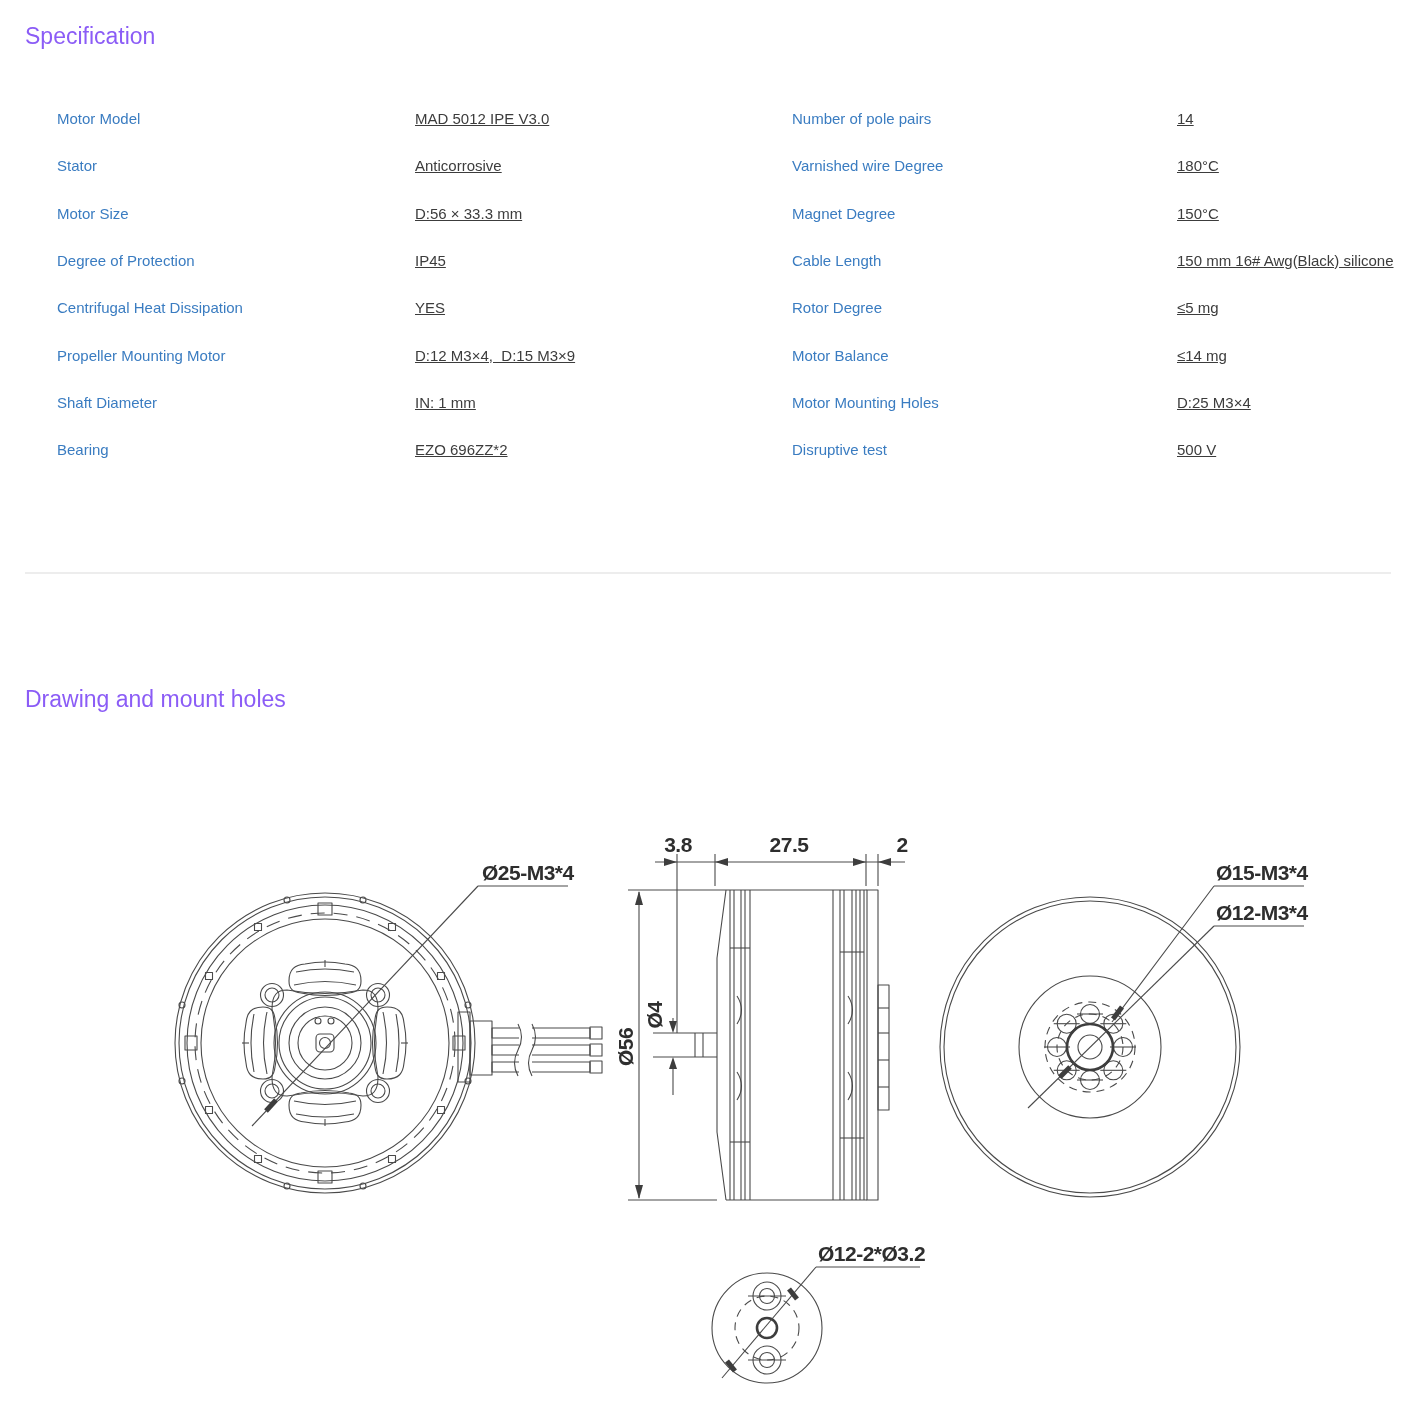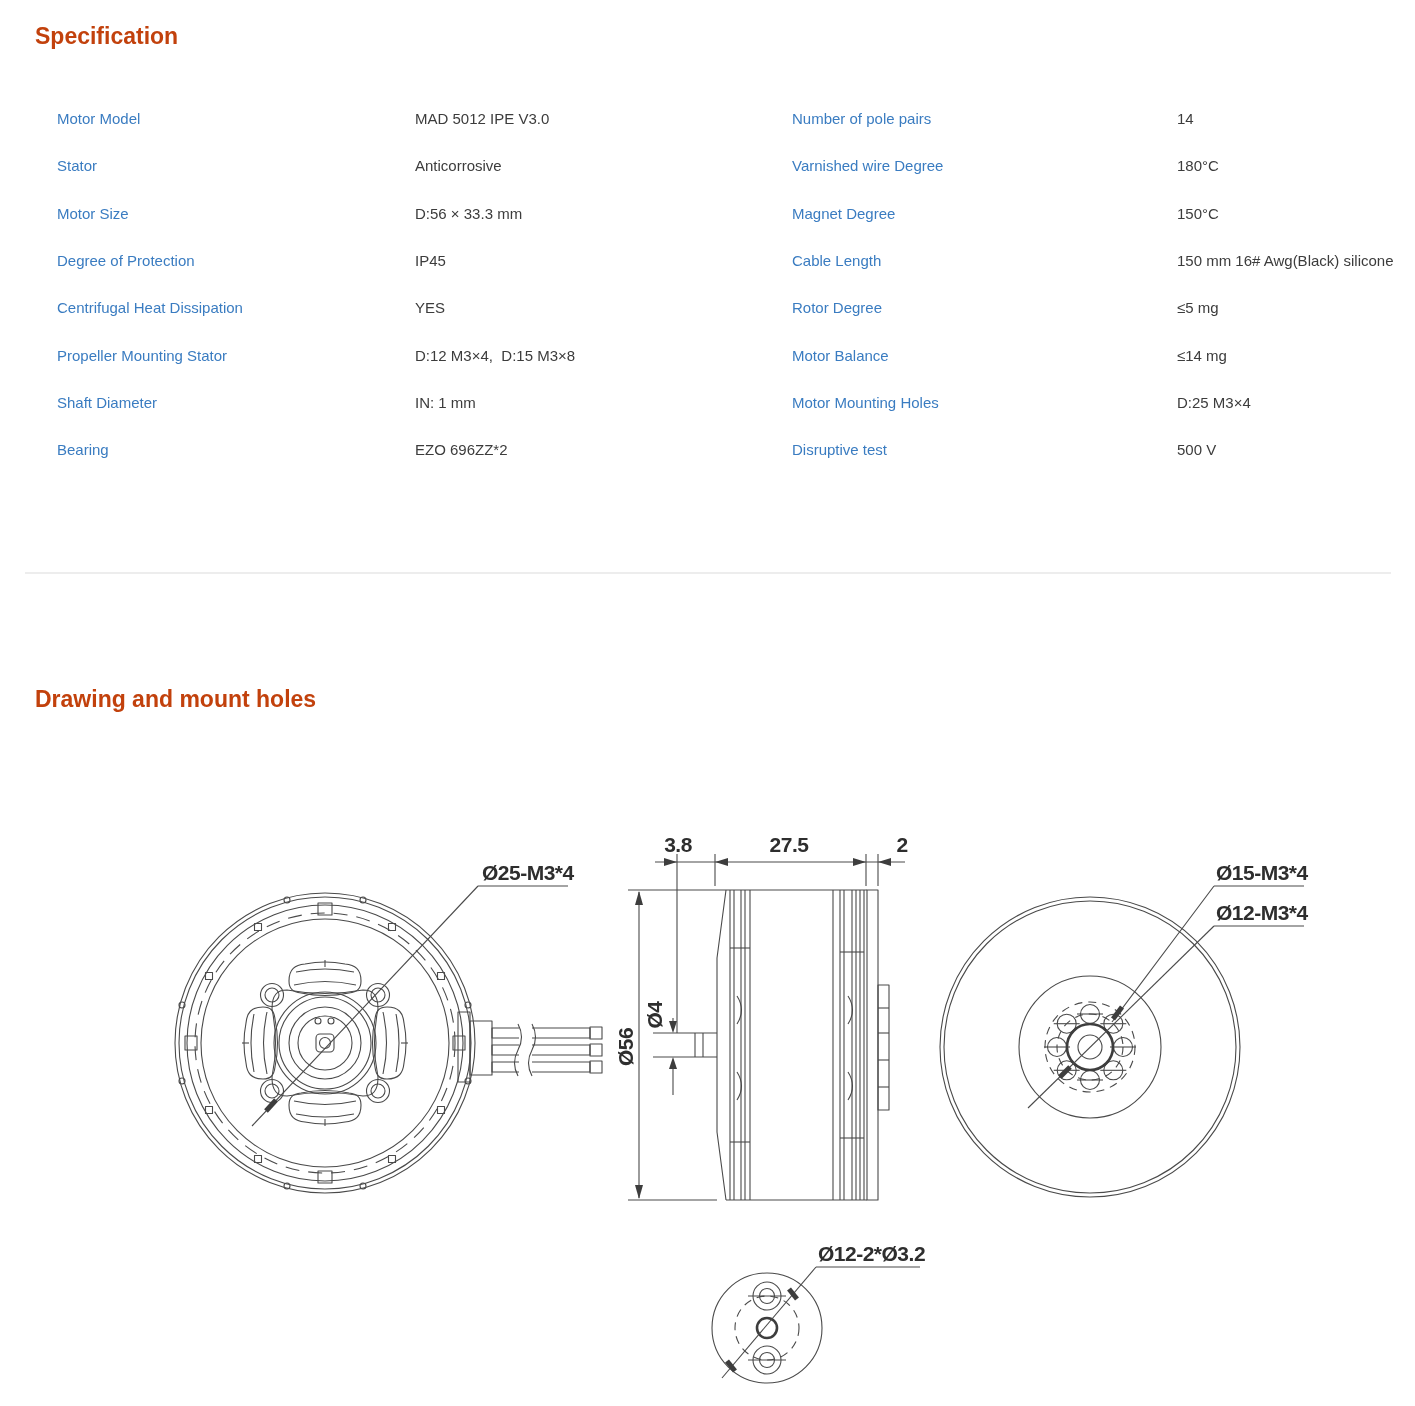--- a/index.html
+++ b/index.html
@@ -1,23 +1,23 @@
 <!DOCTYPE html>
 <html><head>
 <meta charset="utf-8">
 <style>
   html,body{margin:0;padding:0;background:#fff;}
   body{width:1415px;height:1406px;position:relative;font-family:"Liberation Sans",sans-serif;overflow:hidden;}
-  .section-title{position:absolute;left:35px;font-size:23px;font-weight:700;color:#c2410c;letter-spacing:0;}
+  .section-title{position:absolute;left:25px;font-size:23px;font-weight:400;color:#8b5cf6;letter-spacing:0;}
   #spec-title{top:4px;}
   #drawing-title{top:667px;text-align:center;}
   .spec-grid{position:absolute;left:25px;top:95px;width:1366px;display:grid;
              grid-template-columns:358px 377px 385px 1fr;grid-auto-rows:47.3px;align-items:center;margin-left:32px;}
   .spec-label{font-size:15px;color:#3a7cc1;white-space:pre;}
-  .spec-value{font-size:15px;color:#3c3c3c;white-space:pre;}
+  .spec-value{font-size:15px;color:#3c3c3c;white-space:pre;text-decoration:underline;}
   .divider{position:absolute;left:25px;top:572px;width:1366px;height:0;border-top:2px solid #ededed;}
   #drawing-svg{position:absolute;left:0;top:700px;}
   .s{fill:none;stroke:#4a4a4a;stroke-width:1.1;stroke-linejoin:round;}
   .sb{fill:none;stroke:#3d3d3d;stroke-width:2.6;}
   .f{fill:#3d3d3d;stroke:none;}
   .blob{stroke:#3d3d3d;stroke-width:5;}
   .d1{stroke-dasharray:14 9;}
   .d2{stroke-dasharray:8 6;}
   .dt{font-family:"Liberation Sans",sans-serif;font-size:21px;font-weight:700;fill:#2e2e2e;letter-spacing:-0.5px;}
 </style>
@@ -45,22 +45,22 @@
   <div class="spec-label">Degree of Protection</div>
   <div class="spec-value">IP45</div>
   <div class="spec-label">Cable Length</div>
   <div class="spec-value">150 mm 16# Awg(Black) silicone</div>
 
   <div class="spec-label">Centrifugal Heat Dissipation</div>
   <div class="spec-value">YES</div>
   <div class="spec-label">Rotor Degree</div>
   <div class="spec-value">≤5 mg</div>
 
-  <div class="spec-label">Propeller Mounting Stator</div>
-  <div class="spec-value">D:12 M3×4,  D:15 M3×8</div>
+  <div class="spec-label">Propeller Mounting Motor</div>
+  <div class="spec-value">D:12 M3×4,  D:15 M3×9</div>
   <div class="spec-label">Motor Balance</div>
   <div class="spec-value">≤14 mg</div>
 
   <div class="spec-label">Shaft Diameter</div>
   <div class="spec-value">IN: 1 mm</div>
   <div class="spec-label">Motor Mounting Holes</div>
   <div class="spec-value">D:25 M3×4</div>
 
   <div class="spec-label">Bearing</div>
   <div class="spec-value">EZO 696ZZ*2</div>

